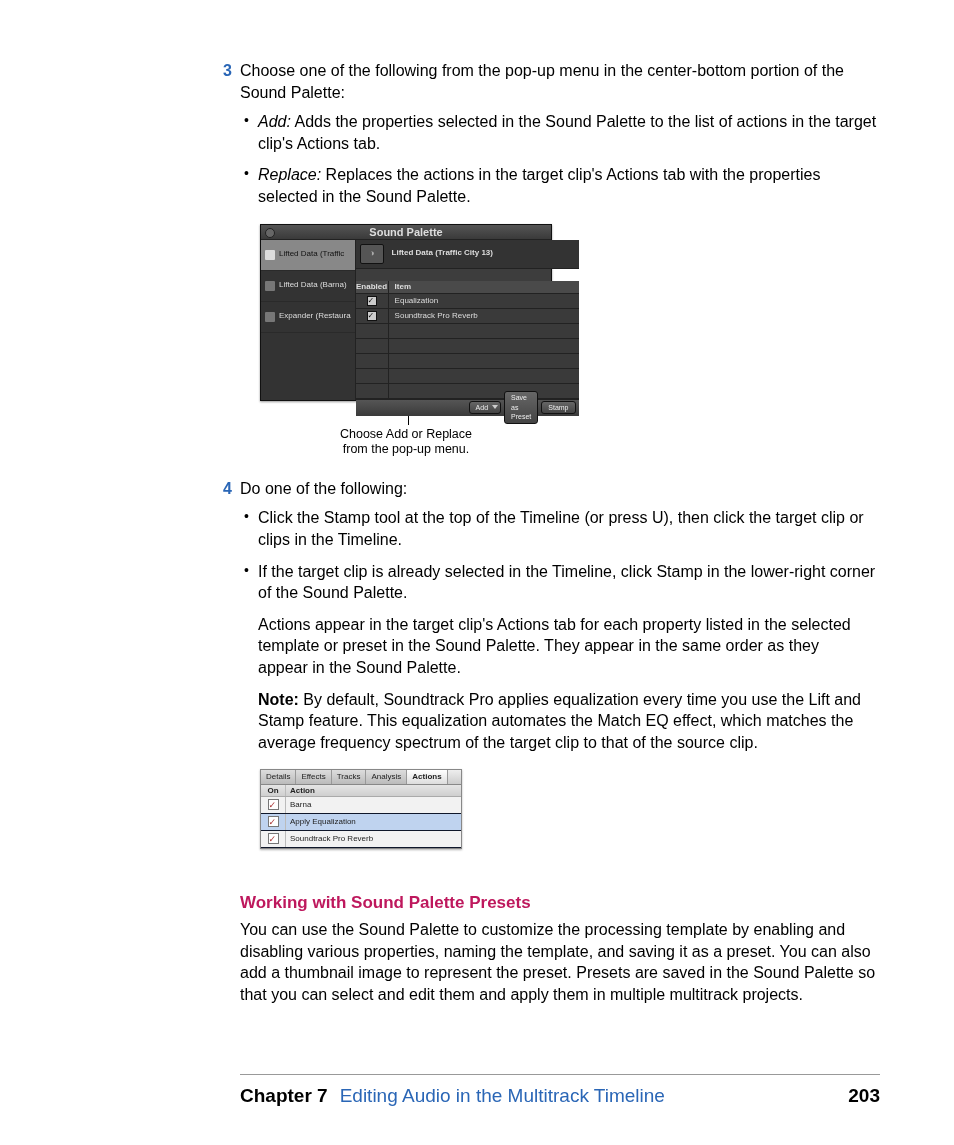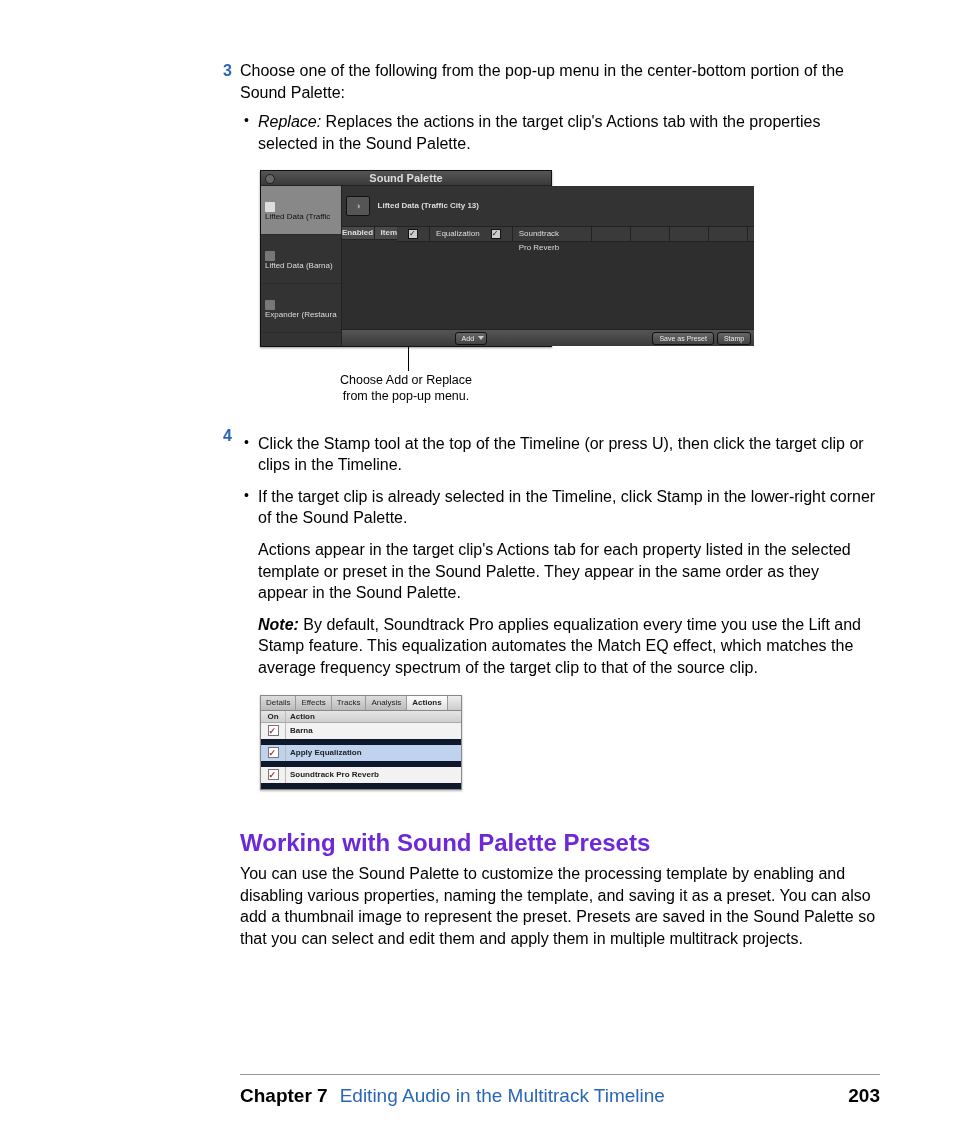--- a/index.html
+++ b/index.html
@@ -49,21 +49,21 @@
     margin-bottom: 10px;
   }
   ul.bullets > li::before {
     content: "•";
     position: absolute;
     left: 4px;
     top: 0;
     font-size: 14px;
   }
   .term-label { font-style: italic; }
-  .note-label { font-style: italic; font-weight: 600; }
+  .note-label { font-weight: 600; }
   .para { margin: 10px 16px 0 18px; }
 
   
   .sp-wrap { margin: 16px 0 6px 20px; }
   .sound-palette {
     width: 290px;
     background: #3d3d3d;
     border: 1px solid #111;
     box-shadow: 0 1px 2px rgba(0,0,0,0.4);
     color: #ddd;
@@ -88,27 +88,26 @@
     background: #666;
     border: 1px solid #222;
   }
   .sp-body { display: flex; height: 160px; }
   .sp-left {
     width: 108px;
     border-right: 1px solid #222;
     background: #333;
   }
   .sp-left-item {
-    display: flex; 
+    display: flex; align-items: center;
     height: 16px;
-    padding: 16px 4px;
+    padding: 7px 4px;
     border-bottom: 1px solid #2a2a2a;
     white-space: nowrap;
     overflow: hidden;
-    flex-direction: column;
   }
   .sp-left-item.sel { background: #888; color: #111; }
   .sp-icon {
     width: 10px; height: 10px;
     background: #999;
     margin-right: 4px;
     flex: 0 0 10px;
     border-radius: 1px;
   }
   .sp-left-item.sel .sp-icon { background: #ddd; }
@@ -126,21 +125,21 @@
     width: 22px; height: 18px;
     background: #555;
     border: 1px solid #111;
     border-radius: 2px;
     margin-right: 8px;
     display:flex; align-items:center; justify-content:center;
     color:#aaa;
     font-size:9px;
   }
   .sp-right-title { font-weight: 600; }
-  .sp-table { flex: 1; background: #2e2e2e; display: flex; flex-direction: row; }
+  .sp-table { flex: 1; background: #2e2e2e; display: flex; flex-direction: column; margin-top: 12px; }
   .sp-th {
     display: flex;
     background: #4a4a4a;
     height: 12px;
     line-height: 12px;
     font-weight: 600;
     border-bottom: 1px solid #222;
   }
   .sp-th .c1, .sp-row .c1 { width: 32px; text-align: center; border-right: 1px solid #222; }
   .sp-th .c2, .sp-row .c2 { flex: 1; padding-left: 6px; }
@@ -247,47 +246,46 @@
     border-bottom: 1px solid #aaa;
     font-weight: 600;
     color:#222;
   }
   .at-head .c1, .at-row .c1 { width: 24px; text-align: center; border-right: 1px solid #bbb; }
   .at-head .c2, .at-row .c2 { flex: 1; padding-left: 4px; }
   .at-row {
     display: flex;
     height: 16px;
     line-height: 16px;
-    border-bottom: 6px solid #0f172a;
+    border-bottom: 1px solid #0f172a;
     background: #f2f2f2;
     color:#222;
-    font-weight:bold;
   }
   .at-row.sel { background: #bfd3ef; }
   .at-check {
     display: inline-block;
     width: 9px; height: 9px;
     border: 1px solid #777;
     background: #fff;
     position: relative;
     margin-top: 2px;
   }
   .at-check::after {
     content: "✓";
     position: absolute;
     left: 0; top: -3px;
     font-size: 9px;
     color: #a33;
   }
 
   .section-heading {
-    color: #6d28d9;
+    color: #be185d;
     font-weight: 600;
-    font-size: 24px;
-    margin: 7px 0 4px 0;
+    font-size: 17px;
+    margin: 13px 0 4px 0;
   }
   .section-body { margin: 0; }
 
   
   .page-footer {
     position: absolute;
     left: 240px;
     bottom: 36px;
     width: 640px;
     border-top: 0.5px solid #999;
@@ -303,20 +301,23 @@
 </head>
 <body>
 
 <div class="page">
 
   <div class="step">
     <div class="step-num">3</div>
     <div class="step-body">
       <div>Choose one of the following from the pop-up menu in the center-bottom portion of the Sound Palette:</div>
       <ul class="bullets">
+        <li>
+          <span class="term-label">Add:</span><span>  Adds the properties selected in the Sound Palette to the list of actions in the target clip's Actions tab.</span>
+        </li>
         <li>
           <span class="term-label">Replace:</span><span>  Replaces the actions in the target clip's Actions tab with the properties selected in the Sound Palette.</span>
         </li>
       </ul>
 
       <div class="sp-wrap">
         <div class="sound-palette">
           <div class="sp-titlebar">
             <span class="sp-close"></span>
             <span>Sound Palette</span>
@@ -397,20 +398,21 @@
           <span>Choose Add or Replace</span><br>
           <span>from the pop-up menu.</span>
         </div>
       </div>
     </div>
   </div>
 
   <div class="step" style="margin-top:14px;">
     <div class="step-num">4</div>
     <div class="step-body">
+      <div>Do one of the following:</div>
       <ul class="bullets">
         <li>Click the Stamp tool at the top of the Timeline (or press U), then click the target clip or clips in the Timeline.</li>
         <li>If the target clip is already selected in the Timeline, click Stamp in the lower-right corner of the Sound Palette.</li>
       </ul>
       <div class="para">Actions appear in the target clip's Actions tab for each property listed in the selected template or preset in the Sound Palette. They appear in the same order as they appear in the Sound Palette.</div>
       <div class="para">
         <span class="note-label">Note:</span><span>  By default, Soundtrack Pro applies equalization every time you use the Lift and Stamp feature. This equalization automates the Match EQ effect, which matches the average frequency spectrum of the target clip to that of the source clip.</span>
       </div>
 
       <div class="actions-wrap">

